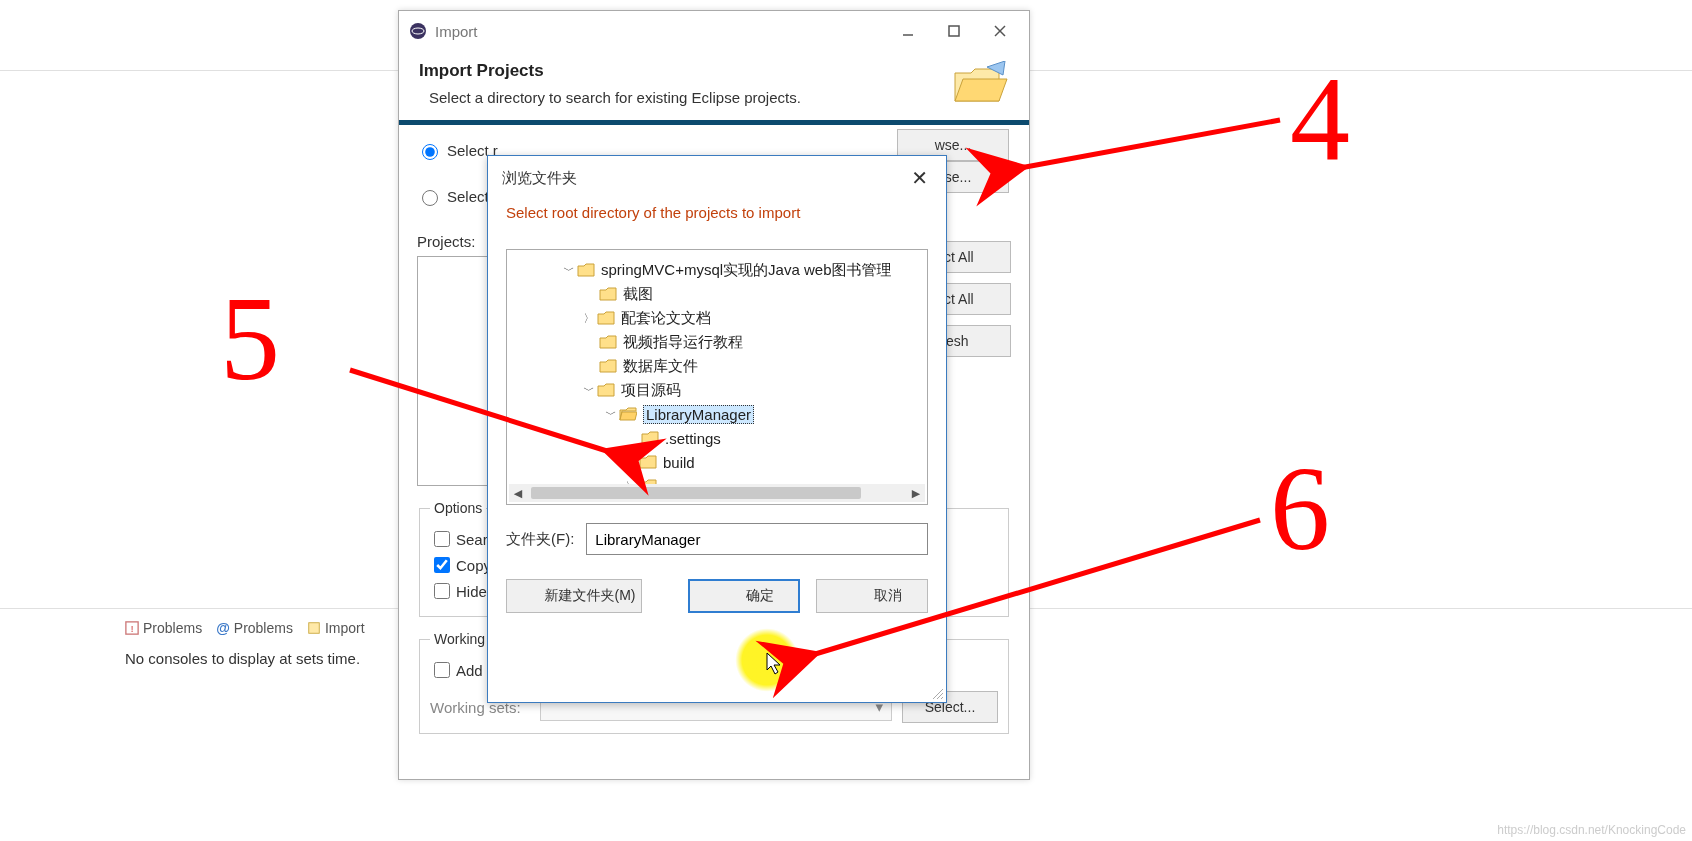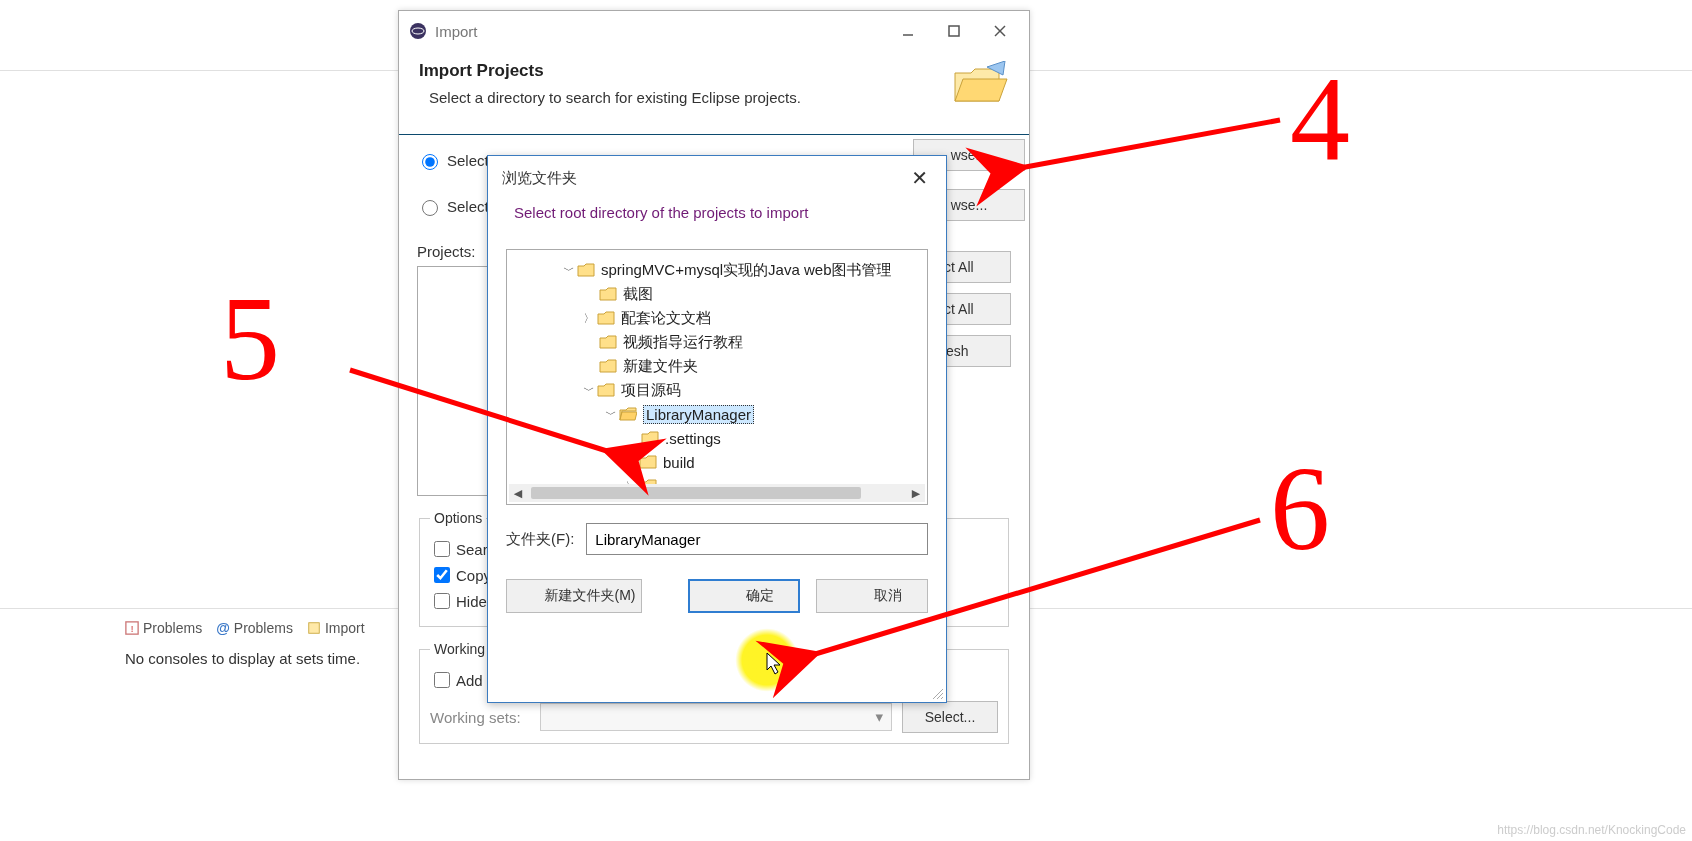--- a/index.html
+++ b/index.html
@@ -11,46 +11,46 @@
   .tab .icon { width: 14px; height: 14px; }
   .no-console { position: absolute; left: 125px; top: 650px; font-size: 15px; color: #333; }
   
   .import-window { position: absolute; left: 398px; top: 10px; width: 632px; height: 770px; background: #fff; border: 1px solid #aaa; box-shadow: 0 0 6px rgba(0,0,0,0.15); }
   .titlebar { height: 40px; display: flex; align-items: center; justify-content: space-between; padding: 0 6px 0 10px; background: #fff; }
   .titlebar .left { display: flex; align-items: center; gap: 8px; }
   .titlebar .title { color: #777; font-size: 15px; }
   .tb-icon { width: 18px; height: 18px; }
   .tb-controls { display: flex; }
   .tb-btn { width: 46px; height: 32px; display: flex; align-items: center; justify-content: center; color: #666; }
-  .header-panel { background: #fff; padding: 10px 20px 28px 20px; border-bottom: 1px solid #0c4a6e; display: flex; justify-content: space-between; align-items: flex-start; }
+  .header-panel { background: #fff; padding: 10px 20px 14px 20px; border-bottom: 5px solid #0c4a6e; display: flex; justify-content: space-between; align-items: flex-start; }
   .header-text h2 { margin: 0 0 6px 0; font-size: 17px; font-weight: 700; color: #222; }
   .header-text p { margin: 8px 0 0 10px; font-size: 15px; color: #333; }
   .folder-art { width: 60px; height: 45px; }
   .body-panel { padding: 16px 18px 10px 18px; position: relative; }
   .radio-row { display: flex; align-items: center; margin-bottom: 27px; }
   .radio-row label { margin-left: 6px; font-size: 15px; }
   .radio-input { width: 16px; height: 16px; }
   .projects-label { margin-top: 8px; font-size: 15px; }
   .projects-box { margin-top: 6px; width: 482px; height: 230px; border: 1px solid #aaa; background: #fff; }
-  .side-btns { position: absolute; right: 4px; top: 4px; display: flex; flex-direction: column; gap: 18px; }
+  .side-btns { position: absolute; right: 20px; top: 4px; display: flex; flex-direction: column; gap: 0; }
   .side-btns2 { position: absolute; right: 18px; top: 116px; display: flex; flex-direction: column; gap: 10px; }
   .btn { width: 112px; height: 32px; background: #f0f0f0; border: 1px solid #bbb; font-size: 14px; display: flex; align-items: center; justify-content: center; }
   .fieldset { border: 1px solid #ccc; margin-top: 14px; padding: 8px 10px 10px 10px; }
   .fieldset legend { font-size: 14px; padding: 0 4px; }
   .chk-row { display: flex; align-items: center; margin: 4px 0; }
   .chk { width: 16px; height: 16px; margin-right: 6px; }
   .ws-row { display: flex; align-items: center; margin-top: 10px; gap: 10px; }
   .ws-input { flex: 1; height: 28px; border: 1px solid #ccc; background: #f7f7f7; color: #888; padding: 0 8px; }
   .ws-label { width: 100px; color: #888; }
   
   .browse-dialog { position: absolute; left: 487px; top: 155px; width: 460px; height: 548px; background: #fff; border: 1px solid #3b7bbf; box-shadow: 0 2px 8px rgba(0,0,0,0.25); z-index: 20; }
   .bd-title { display:flex; justify-content: space-between; align-items:center; padding: 10px 12px 4px 14px; text-align: right; }
   .bd-title .t { font-size: 15px; }
   .bd-close { font-size: 20px; color: #333; line-height: 1; cursor: pointer; padding: 2px 6px; }
-  .bd-sub { padding: 10px 18px 0 26px; font-size: 15px; color: #701a75; }
+  .bd-sub { padding: 10px 18px 0 18px; font-size: 15px; color: #c2410c; }
   .tree { margin: 28px 18px 0 18px; border: 1px solid #aaa; height: 256px; overflow: hidden; position: relative; }
   .tree-inner { padding: 8px 6px; font-size: 15px; color: #222; }
   .tree-row { display: flex; align-items: center; height: 24px; white-space: nowrap; }
   .indent { display:inline-block; }
   .caret { width: 16px; text-align:center; color: #555; font-size: 11px; user-select:none; }
   .foldicon { width: 18px; height: 14px; margin-right: 6px; }
   .tree-row.selected .lbl { background: #cde8ff; border: 1px dotted #333; padding: 0 2px; }
   .tree-scroll { position: absolute; bottom: 2px; left: 2px; right: 2px; height: 18px; background: #f0f0f0; display:flex; align-items:center; }
   .scroll-thumb { margin-left: 4px; width: 330px; height: 12px; background: #c9c9c9; border-radius: 2px; }
   .scroll-arrow { width: 18px; text-align:center; color:#555; font-size: 11px; }
@@ -228,21 +228,21 @@
           <svg class="foldicon" viewBox="0 0 18 14">
             <path d="M1 3h6l2-2h8v12H1z" fill="#ffe08a" stroke="#cba23a"></path>
           </svg>
           <span class="lbl">视频指导运行教程</span>
         </div>
       <div class="tree-row">
           <span class="indent" style="width:86px;"></span>
           <svg class="foldicon" viewBox="0 0 18 14">
             <path d="M1 3h6l2-2h8v12H1z" fill="#ffe08a" stroke="#cba23a"></path>
           </svg>
-          <span class="lbl">新建文件夹</span>
+          <span class="lbl">数据库文件</span>
         </div>
       <div class="tree-row">
           <span class="indent" style="width:68px;"></span>
           <span class="caret">﹀</span>
           <svg class="foldicon" viewBox="0 0 18 14">
             <path d="M1 3h6l2-2h8v12H1z" fill="#ffe08a" stroke="#cba23a"></path>
           </svg>
           <span class="lbl">项目源码</span>
         </div>
       <div class="tree-row selected">

